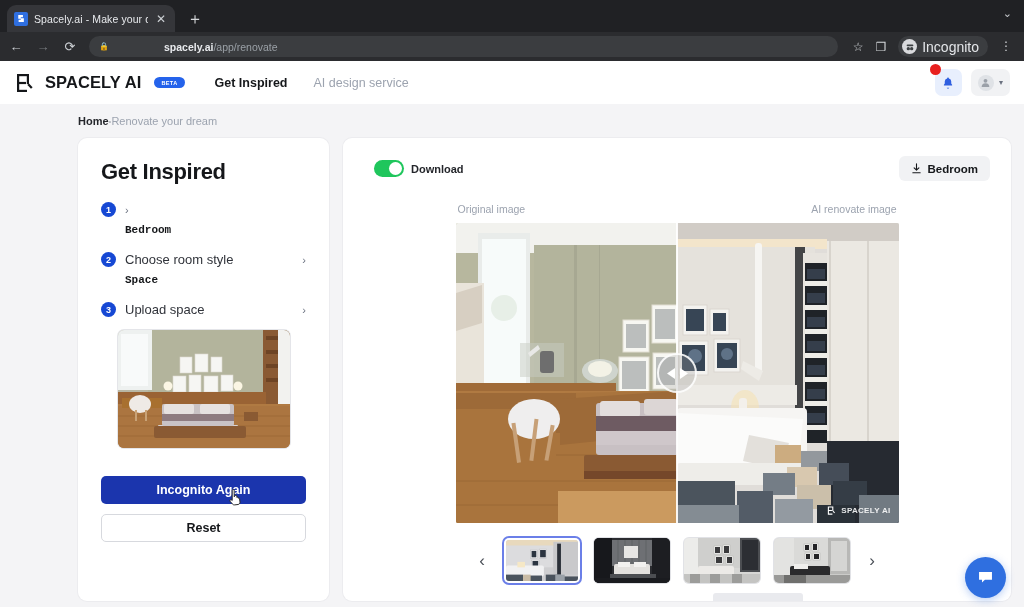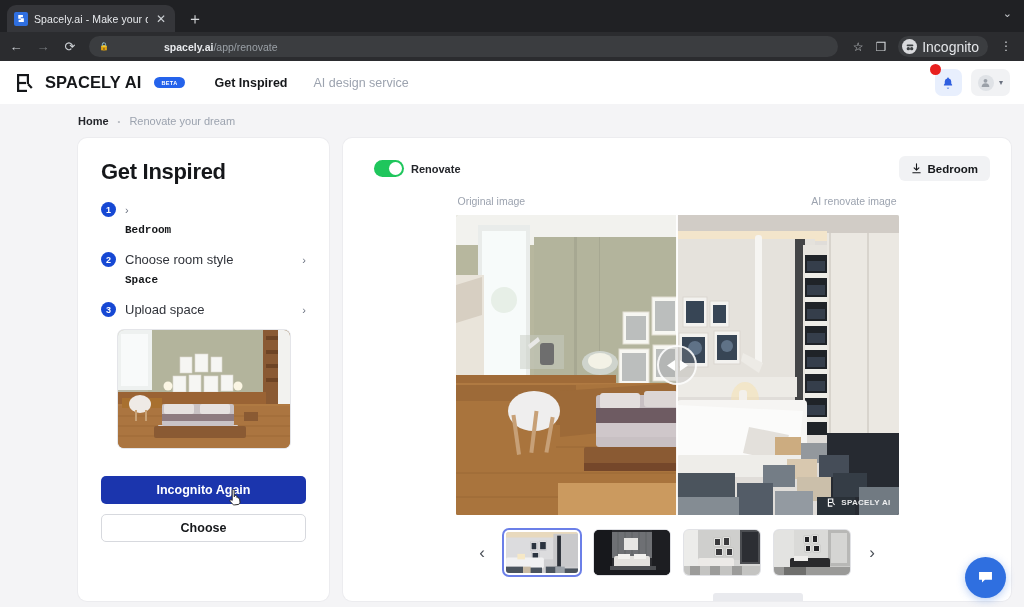--- a/index.html
+++ b/index.html
@@ -93,21 +93,21 @@
   .acct {
     height: 27px; border-radius: 7px; background: #f1f2f4; display: flex;
     align-items: center; gap: 5px; padding: 0 7px;
   }
   .acct-av {
     width: 16px; height: 16px; border-radius: 50%; background: #dfe2e6;
     display: flex; align-items: center; justify-content: center;
   }
   .acct-chev { color: #6b7280; font-size: 8px; }
 
-  .crumbs { display: flex; align-items: center; gap: 9px; padding: 11px 0 0 78px; }
+  .crumbs { display: flex; align-items: center; gap: 0; padding: 11px 0 0 78px; }
   .crumb { font-size: 11px; color: #9ca3af; }
   .crumb.home { color: #24262b; font-weight: 700; }
   .crumb-sep { color: #b6bac1; font-size: 8px; }
 
   .content { display: flex; gap: 14px; padding: 11px 0 0 78px; }
 
   
   .leftcard {
     width: 251px; background: #fff; border-radius: 9px; padding: 21px 23px 20px;
     flex: 0 0 auto; box-shadow: 0 0 0 1px #ececef;
@@ -161,21 +161,21 @@
   }
   .cmp-label { font-size: 11px; font-weight: 700; color: #24262b; margin-left: 7px; }
   .dl-btn {
     margin-left: auto; height: 25px; background: #f1f2f4; border-radius: 6px;
     display: flex; align-items: center; gap: 6px; padding: 0 12px;
     font-size: 11.5px; font-weight: 700; color: #15171a;
   }
 
   .img-labels {
     display: flex; justify-content: space-between; padding: 14px 2px 0;
-    width: 443px; margin: 0 auto;
+    width: 443px; margin: 8px auto;
   }
   .img-label { font-size: 10.5px; color: #9ca3af; }
 
   .compare-wrap {
     width: 443px; height: 300px; margin: 8px auto 0; position: relative;
     border-radius: 2px; overflow: hidden;
   }
   .half { position: absolute; top: 0; height: 100%; overflow: hidden; }
   .half-l { left: 0; width: 50%; }
   .half-r { right: 0; width: 50%; }
@@ -385,30 +385,30 @@
 
         <div class="btn-primary">
           <span>Incognito Again</span>
           <span class="cursor-ico">
             <svg width="15" height="18" viewBox="0 0 15 18">
               <path d="M4.2 1.5c.55 0 1 .45 1 1v6.3l1.1-1.2a.95.95 0 011.5 1.15l-.3.4 .55-.1a.9.9 0 011 .8l.05.3.5-.05a.9.9 0 011 .85l.4 3.1c.15 1.2-.75 2.3-2 2.45l-3.3.4a2.6 2.6 0 01-2.3-.9L1.1 13.3a1 1 0 011.4-1.4l.7.6V2.5c0-.55.45-1 1-1z" fill="#ffffff" stroke="#2a2a2a" stroke-width="1"></path>
             </svg>
           </span>
         </div>
         <div class="btn-outline">
-          <span>Choose</span>
+          <span>Reset</span>
         </div>
       </div>
 
       <div class="rightcard">
         <div class="rc-head">
           <span class="toggle">
             <span class="toggle-knob"></span>
           </span>
-          <span class="cmp-label">Renovate</span>
+          <span class="cmp-label">Download</span>
           <span class="dl-btn">
             <span>
               <svg width="11" height="11" viewBox="0 0 12 12">
                   <path d="M6 1v6M3.4 5.2L6 7.8l2.6-2.6M2 10.6h8" stroke="#15171a" stroke-width="1.2" fill="none" stroke-linecap="round" stroke-linejoin="round"></path>
                 </svg>
             </span>
             <span>Bedroom</span>
           </span>
         </div>
 

